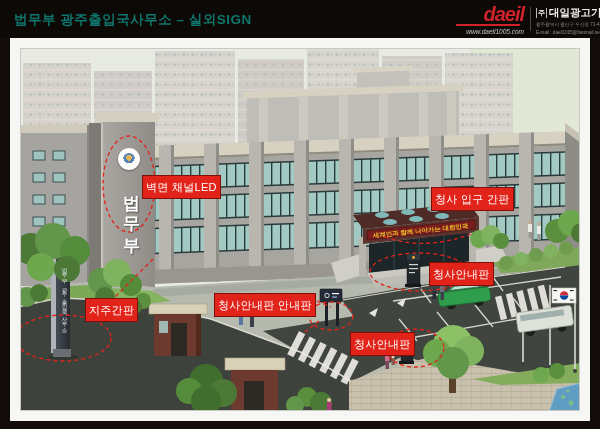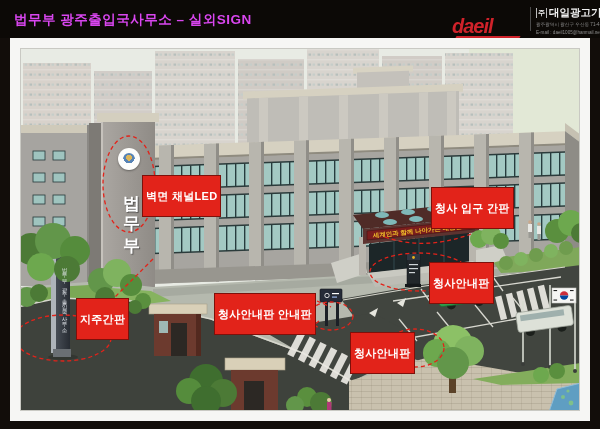--- a/index.html
+++ b/index.html
@@ -1,36 +1,36 @@
 <!DOCTYPE html>
 <html><head>
 <meta charset="utf-8">
 <style>
   html,body{margin:0;padding:0;background:#333;}
   .page{position:relative;width:600px;height:429px;background:#120d0a;overflow:hidden;
         font-family:"Liberation Sans","DejaVu Sans",sans-serif;}
   
   .header{position:absolute;left:0;top:0;width:600px;height:38px;background:#0c0906;}
-  .title{position:absolute;left:14px;top:11px;font-size:13.5px;font-weight:bold;color:#d946ef;letter-spacing:.5px;white-space:nowrap;}
-  .logoCol{position:absolute;left:452px;top:16px;width:72px;text-align:left;}
+  .title{position:absolute;left:14px;top:11px;font-size:13.5px;font-weight:bold;color:#0f766e;letter-spacing:.5px;white-space:nowrap;}
+  .logoCol{position:absolute;left:452px;top:4px;width:72px;text-align:right;}
   .logoTxt{font-size:20px;font-weight:900;font-style:italic;color:#d0222a;line-height:20px;letter-spacing:-1px;}
   .logoUnder{height:2px;background:#d0222a;margin:0 4px;transform:skewX(-30deg);}
   .logoUrl{font-size:6.5px;font-style:italic;color:#c8c8c8;margin-top:2px;white-space:nowrap;}
   .coDiv{position:absolute;left:530px;top:7px;width:1px;height:24px;background:#4a4a4a;}
   .coCol{position:absolute;left:536px;top:6px;width:62px;}
   .coName{color:#f0f0f0;font-size:10.5px;font-weight:bold;white-space:nowrap;}
   .coPrefix{display:inline-block;font-size:7px;border-left:1px solid #bbb;border-right:1px solid #bbb;padding:0 1px;margin-right:2px;vertical-align:1px;}
   .coInfo{font-size:4.6px;color:#8f8f8f;line-height:6px;margin-top:2px;white-space:nowrap;}
   
   .mat{position:absolute;left:10px;top:38px;width:580px;height:383px;background:#f6f6f4;}
   .render{position:absolute;left:20px;top:48px;width:560px;height:363px;overflow:hidden;background:#e8ebe4;border:1px solid #c9c9c3;box-sizing:border-box;}
   .render svg{position:absolute;left:0;top:0;}
   
-  .tag{position:absolute;height:14px;line-height:14px;padding:13px 3px;background:#e2231a;border:1px solid #7e100a;
-       color:#fff;font-size:11px;font-weight:bold;white-space:nowrap;letter-spacing:.3px;z-index:5;}
+  .tag{position:absolute;height:14px;line-height:14px;padding:4px 3px;background:#e2231a;border:1px solid #7e100a;
+       color:#fff;font-size:11px;font-weight:normal;white-space:nowrap;letter-spacing:.3px;z-index:5;}
   
   .emblem{position:absolute;left:97px;top:99px;width:22px;height:22px;border-radius:50%;background:#fdfdfb;
           box-shadow:0 1px 2px rgba(0,0,0,.35);z-index:4;}
   .emblem::after{content:"";position:absolute;left:5px;top:5px;width:12px;height:12px;border-radius:50%;
           background:radial-gradient(circle at 50% 40%, #d8a93c 0 30%, #3a6ea8 31% 60%, #fdfdfb 61%);opacity:.85;}
   .wallSign{position:absolute;left:98px;top:122px;width:24px;height:88px;writing-mode:vertical-rl;text-align:center;
           color:#ffffff;font-size:17px;font-weight:bold;letter-spacing:5px;z-index:4;
           text-shadow:1px 1px 1px rgba(30,30,30,.55);}
   .pylonTxt{position:absolute;left:37px;top:214px;width:13px;height:84px;writing-mode:vertical-rl;
           color:#e3e7ec;font-size:5.5px;letter-spacing:.4px;z-index:4;line-height:12px;}
@@ -466,15 +466,15 @@
 
     <div class="emblem"></div>
     <div class="wallSign">법무부</div>
     <div class="pylonTxt">법무부 광주출입국사무소</div>
 
     <div class="tag" style="left:121px;top:126px">벽면 채널LED</div>
     <div class="tag" style="left:410px;top:138px">청사 입구 간판</div>
     <div class="tag" style="left:408px;top:213px">청사안내판</div>
     <div class="tag" style="left:193px;top:244px">청사안내판 안내판</div>
     <div class="tag" style="left:329px;top:283px">청사안내판</div>
-    <div class="tag" style="left:55px;top:249px">지주간판</div>
+    <div class="tag" style="left:64px;top:249px">지주간판</div>
   </div>
 </div>
 
 </body></html>

